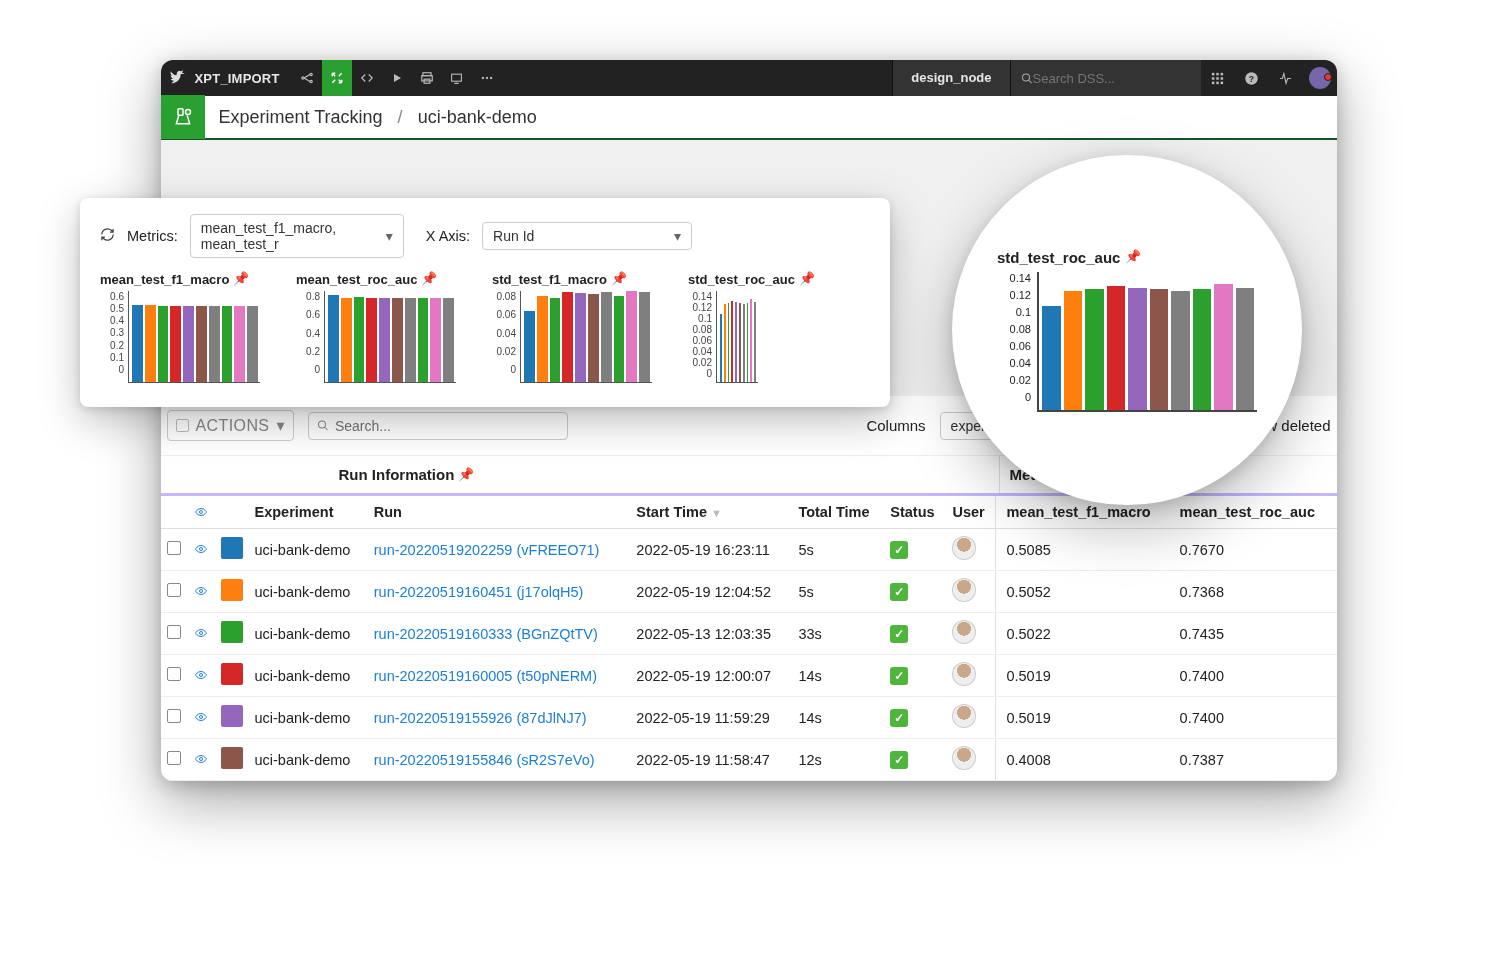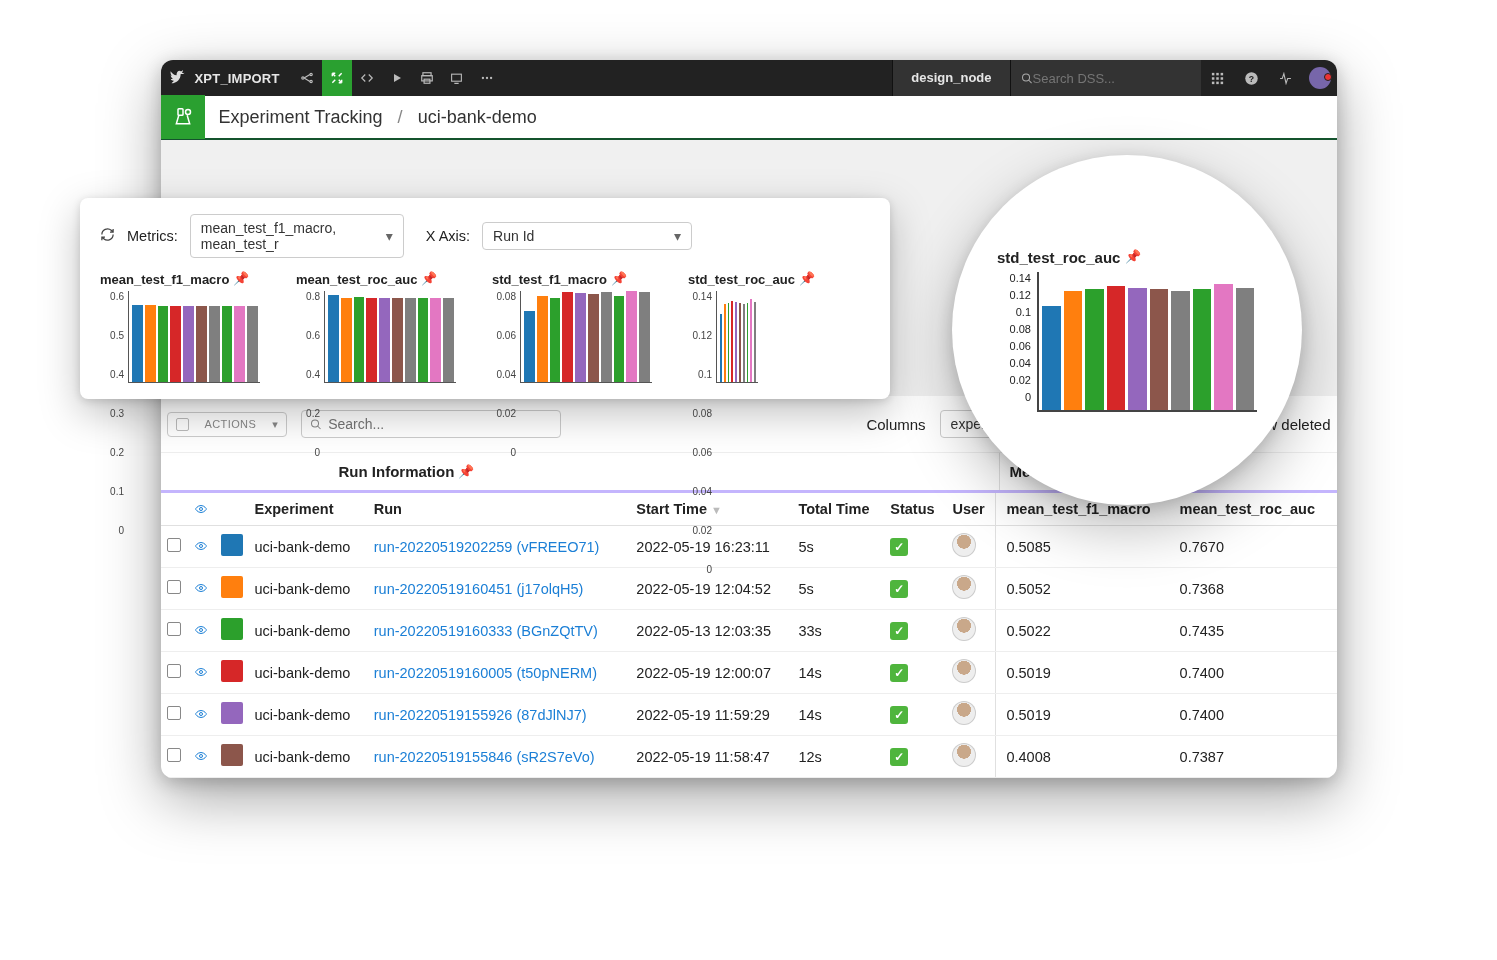--- a/index.html
+++ b/index.html
@@ -18,21 +18,21 @@
 .topbar .right-icon { width:34px; display:flex; align-items:center; justify-content:center; color:#bbb; position:relative; }
 .topbar .dot-red { position:absolute; top:6px; right:5px; width:8px; height:8px; border-radius:50%; background:#e33; border:1px solid #222; }
 .topbar .avatar { width:22px; height:22px; border-radius:50%; background:#76a; display:inline-block; }
 .subhead { display:flex; align-items:center; height:44px; border-bottom:2px solid #14532d; background:#fff; }
 .subhead .sqicon { width:44px; height:44px; background:#2aa030; display:flex; align-items:center; justify-content:center; color:#fff; }
 .subhead .crumb { padding:0 14px; font-size:18px; color:#333; }
 .subhead .crumb .sep { color:#888; padding:0 10px; }
 .greyarea { background:#f0f0f0; height:256px; }
 .runs-panel { padding:0; }
 .runs-bar { display:flex; align-items:center; gap:14px; padding:14px 6px; border-bottom:1px solid #eee; }
-.actions-btn { display:flex; align-items:center; gap:16px; border:1px solid #ccc; border-radius:4px; padding:5px 8px; color:#888; font-size:11px; text-transform:uppercase; letter-spacing:.4px; }
+.actions-btn { display:flex; align-items:center; gap:7px; border:1px solid #ccc; border-radius:4px; padding:5px 8px; color:#888; font-size:16px; text-transform:uppercase; letter-spacing:.4px; }
 .actions-btn .chk { width:13px;height:13px;border:1px solid #bbb;border-radius:2px; }
 .search-box { display:flex; align-items:center; gap:6px; border:1px solid #ccc; border-radius:4px; padding:5px 8px; width:260px; color:#888; }
 .search-box input { border:0; width:100%; font-size:14px; }
 .cols-label { font-size:15px; color:#222; margin-left:4px;text-align:right;}
 .select-box { border:1px solid #ccc; border-radius:4px; padding:5px 10px; font-size:14px; color:#333; display:flex; align-items:center; gap:8px; }
 .select-box .caret { margin-left:auto;color:#666; }
 .showdel { display:flex; align-items:center; gap:8px; font-size:15px; margin-left:8px; }
 .showdel .chk { width:14px;height:14px;border:1px solid #999; border-radius:2px;}
 .table-head1 { display:flex; border-bottom:3px solid #c4b5fd; font-weight:700; font-size:15px; }
 .table-head1 .h1a { width:178px; }
@@ -46,31 +46,31 @@
 .col-chk { width:26px; text-align:center;}
 .col-eye { width:24px; text-align:center; color:#1b7fd6;}
 .col-swatch { width:34px;}
 .swatch { width:22px; height:22px; display:inline-block; border-radius:2px;}
 .run-link { color:#1b7fd6; text-decoration:none; }
 .status-ok { display:inline-flex; align-items:center; justify-content:center; width:18px;height:18px;border-radius:3px;background:#4fb53d;color:#fff;font-size:12px;font-weight:700;}
 .user-av { width:22px;height:22px;border-radius:50%; background:#ddd; display:inline-block; background-image:radial-gradient(circle at 50% 35%, #c9a88a 0 38%, transparent 39%), linear-gradient(#eee,#eee); box-shadow:0 0 0 1px #ccc;}
 .chk-sq { width:14px;height:14px;border:1.5px solid #888;border-radius:2px;display:inline-block;}
 .eye-icon svg { display:block;}
 
-.charts-card { position:absolute; left:80px; top:198px; width:810px; background:#fff; border-radius:8px; box-shadow:0 14px 40px rgba(0,0,0,.25), 0 2px 8px rgba(0,0,0,.14); padding:16px 20px 16px; }
+.charts-card { position:absolute; left:80px; top:198px; width:810px; background:#fff; border-radius:8px; box-shadow:0 14px 40px rgba(0,0,0,.25), 0 2px 8px rgba(0,0,0,.14); padding:16px 20px 24px; }
 .charts-top { display:flex; align-items:center; gap:12px; font-size:14.5px; margin-bottom:14px;}
 .charts-top .refresh { color:#444; }
 .charts-top label { font-weight:400;}
 .charts-top .select-box { width:214px; }
 .charts-top .select-box.wide { width:210px;}
 .charts-row { display:flex; gap:36px; }
 .mini-chart { width:160px; }
 .mini-chart .title { font-size:13px; font-weight:700; margin-bottom:4px; display:flex; align-items:center; gap:4px;}
 .bc { position:relative; height:92px; display:flex; align-items:stretch; }
-.bc .yaxis { width:28px; display:flex; flex-direction:column; justify-content:space-between; font-size:10px; color:#444; text-align:right; padding-right:4px; padding-bottom:8px;gap:28px;}
+.bc .yaxis { width:28px; display:flex; flex-direction:column; justify-content:space-between; font-size:10px; color:#444; text-align:right; padding-right:4px; padding-bottom:8px;}
 .bc .plot { flex:1; position:relative; border-left:1.5px solid #555; border-bottom:1.5px solid #555; display:flex; align-items:flex-end; gap:2px; padding:0 2px 0 3px;}
 .bc .bar { flex:1; }
 .mini-chart.cut .plot { overflow:hidden; width:40px; }
 
 .magnifier { position:absolute; right:195px; top:155px; width:350px;height:350px;border-radius:50%; background:#fff; box-shadow:0 22px 60px rgba(0,0,0,.28), 0 4px 16px rgba(0,0,0,.15); display:flex; align-items:center; justify-content:center;}
 .mag-inner { width:260px; }
 .mag-inner .title { font-size:15px; font-weight:700; margin-bottom:6px; display:flex; align-items:center; gap:5px;}
 .mag-bc { height:140px; display:flex; }
 .mag-bc .yaxis { width:40px; display:flex; flex-direction:column; justify-content:space-between; font-size:11px; text-align:right; padding-right:6px; padding-bottom:8px;}
 .mag-bc .plot { flex:1; border-left:2px solid #444; border-bottom:2px solid #444; display:flex; align-items:flex-end; gap:3px; padding:0 3px;}

